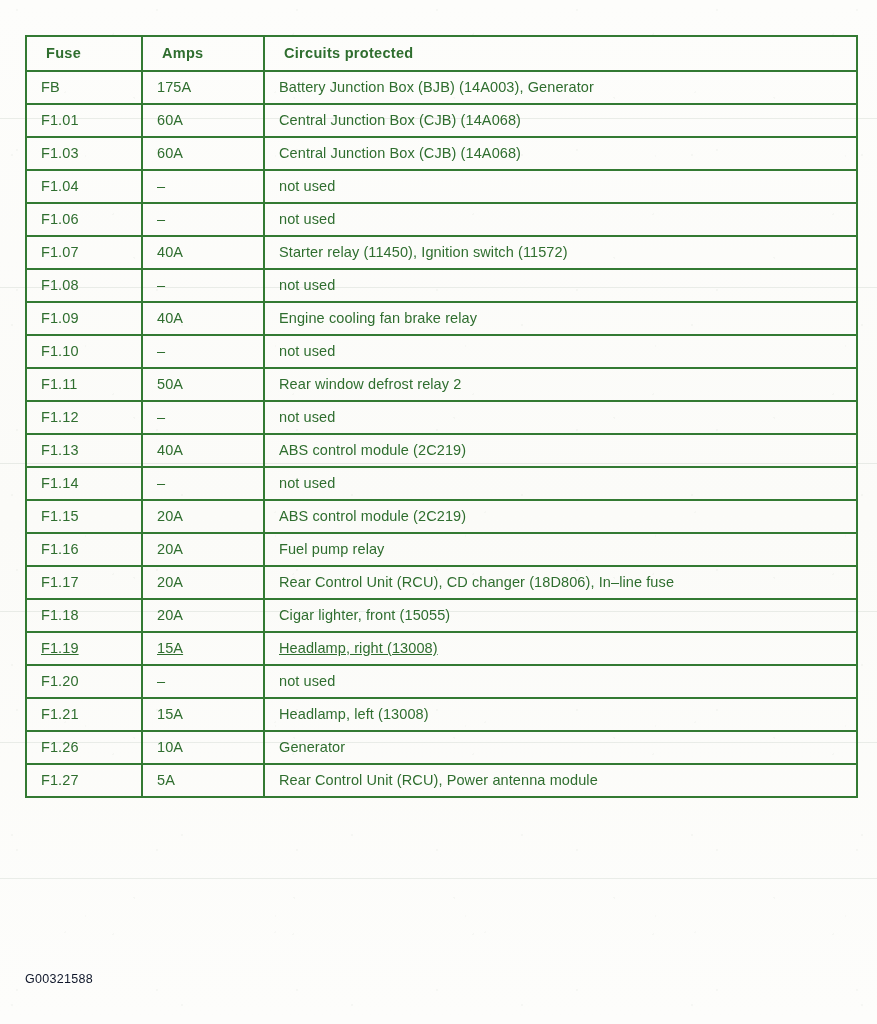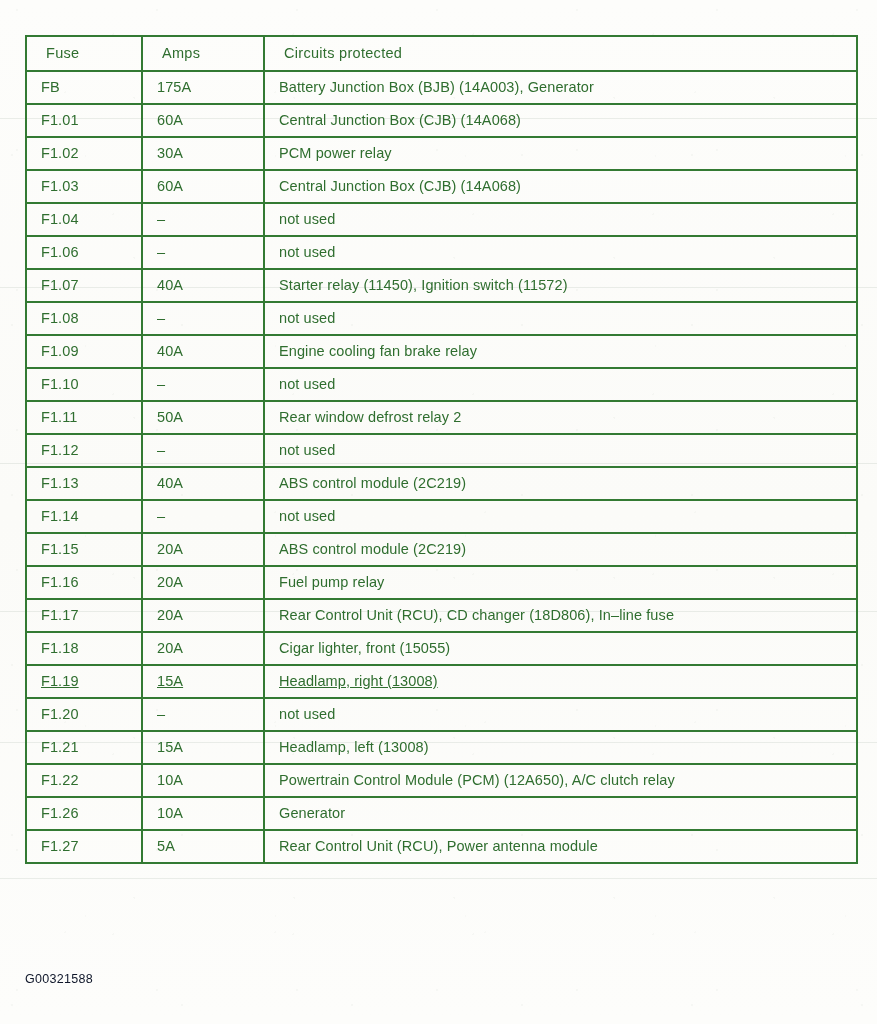--- a/index.html
+++ b/index.html
@@ -65,21 +65,21 @@
     vertical-align: middle;
     padding: 0 0 0 14px;
     font-size: 14.5px;
     line-height: 1.45;
     letter-spacing: 0.1px;
     color: #2f6e2f;
     background: transparent;
   }
 
   table.fuse-table thead th {
-    font-weight: normal;
+    font-weight: bold;
     height: 33px;
     font-size: 14.5px;
     letter-spacing: 0.3px;
     padding-left: 19px;
   }
 
   table.fuse-table tbody td {
     height: 31px;
     font-weight: normal;
   }
@@ -148,25 +148,20 @@
             <td>FB</td>
             <td>175A</td>
             <td class="circ-cell">Battery Junction Box (BJB) (14A003), Generator</td>
           </tr>
           <tr>
             <td>F1.01</td>
             <td>60A</td>
             <td class="circ-cell">Central Junction Box (CJB) (14A068)</td>
           </tr>
           <tr>
-            <td>F1.02</td>
-            <td>30A</td>
-            <td class="circ-cell">PCM power relay</td>
-          </tr>
-          <tr>
             <td>F1.03</td>
             <td>60A</td>
             <td class="circ-cell">Central Junction Box (CJB) (14A068)</td>
           </tr>
           <tr>
             <td>F1.04</td>
             <td>–</td>
             <td class="circ-cell">not used</td>
           </tr>
           <tr>
@@ -243,25 +238,20 @@
             <td>F1.20</td>
             <td>–</td>
             <td class="circ-cell">not used</td>
           </tr>
           <tr>
             <td>F1.21</td>
             <td>15A</td>
             <td class="circ-cell">Headlamp, left (13008)</td>
           </tr>
           <tr>
-            <td>F1.22</td>
-            <td>10A</td>
-            <td class="circ-cell">Powertrain Control Module (PCM) (12A650), A/C clutch relay</td>
-          </tr>
-          <tr>
             <td>F1.26</td>
             <td>10A</td>
             <td class="circ-cell">Generator</td>
           </tr>
           <tr>
             <td>F1.27</td>
             <td>5A</td>
             <td class="circ-cell">Rear Control Unit (RCU), Power antenna module</td>
           </tr>
         </tbody>

